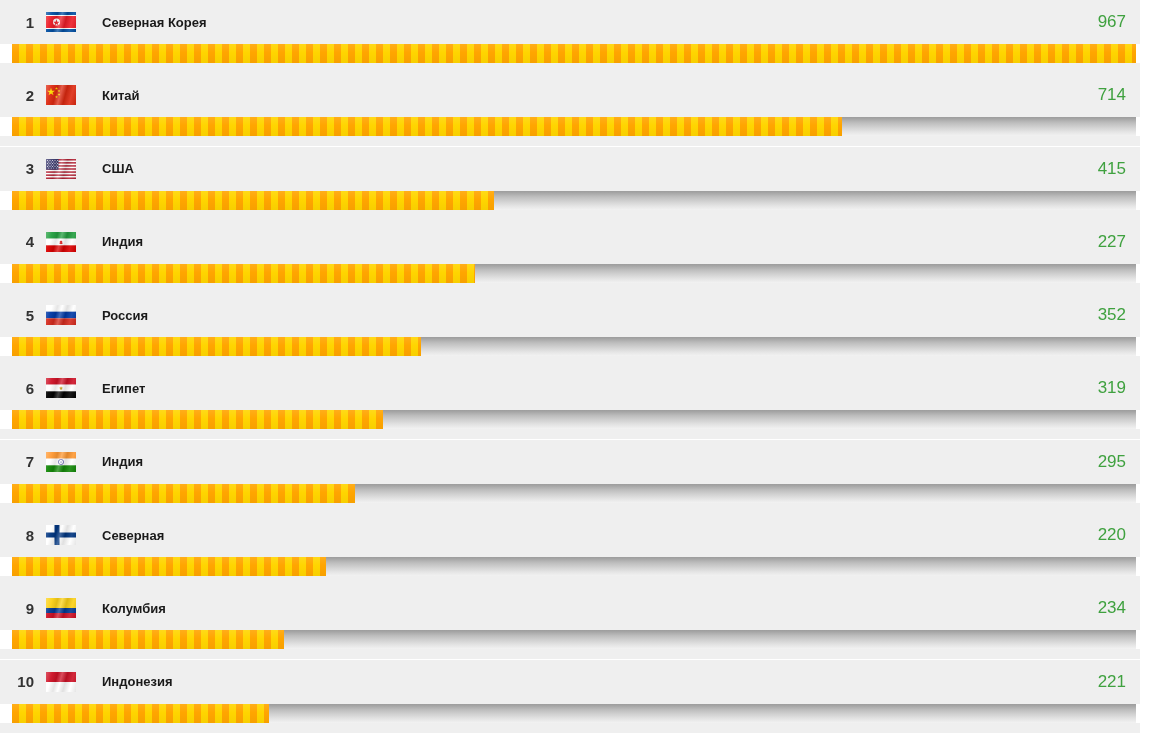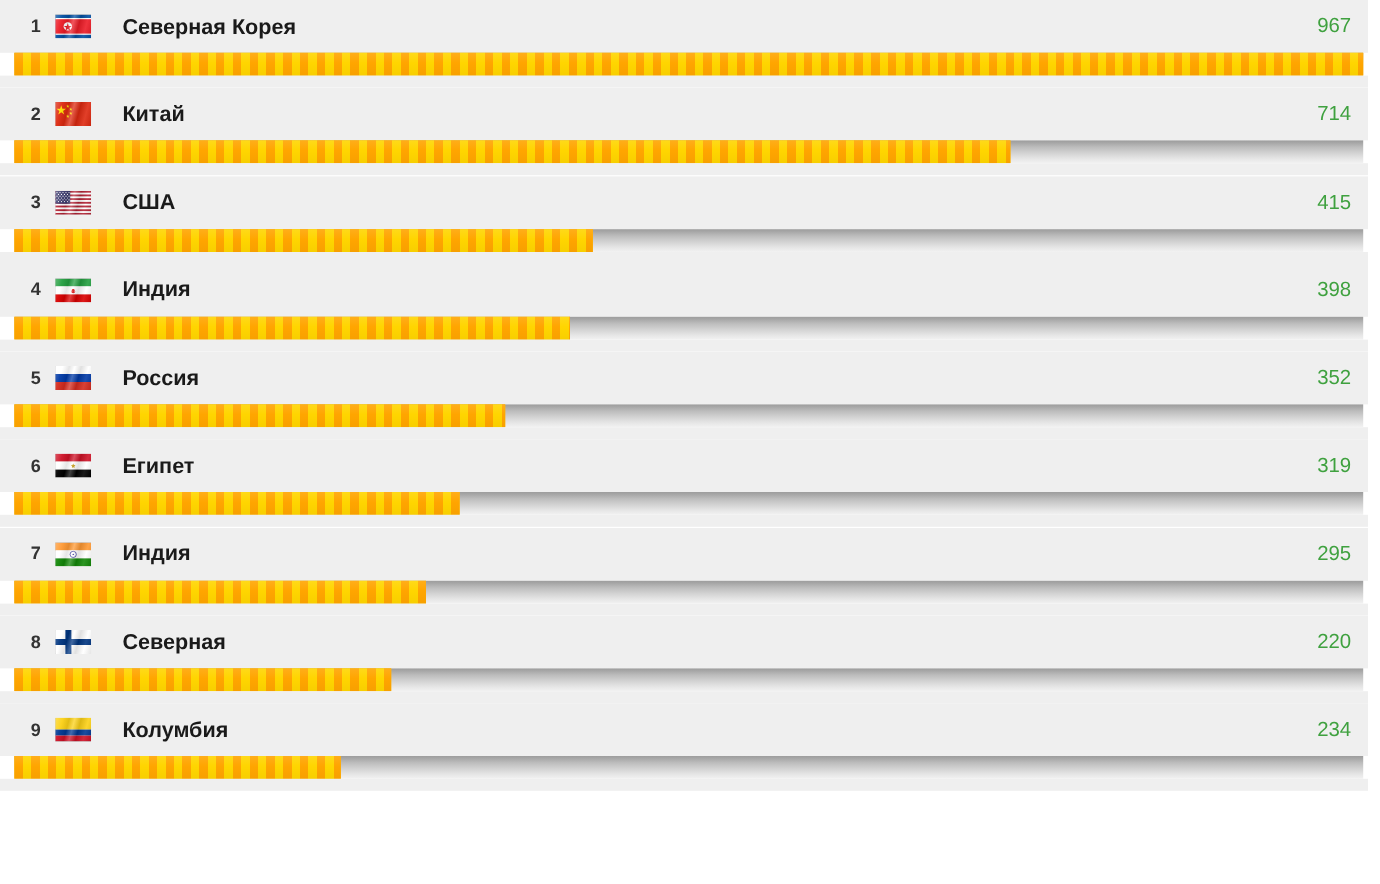--- a/index.html
+++ b/index.html
@@ -70,21 +70,21 @@
         rgba(0,0,0,0.10) 34%,
         rgba(255,255,255,0.25) 47%,
         rgba(0,0,0,0.12) 62%,
         rgba(255,255,255,0.10) 80%,
         rgba(0,0,0,0.10) 100%);
     pointer-events: none;
   }
 
   .country-name {
     margin-left: 26px;
-    font-size: 18px;
+    font-size: 13px;
     font-weight: bold;
     color: #1a1a1a;
     white-space: nowrap;
     font-family: "Liberation Sans", sans-serif;
   }
 
   .value {
     position: absolute;
     right: 14px;
     top: 50%;
@@ -269,21 +269,21 @@
       <div class="flag">
         <svg viewBox="0 0 60 40" preserveAspectRatio="none" width="100%" height="100%">
       <rect width="60" height="13.33" fill="#239f40"></rect>
       <rect y="13.33" width="60" height="13.33" fill="#fff"></rect>
       <rect y="26.66" width="60" height="13.34" fill="#da0000"></rect>
       <path d="M30 17.5c1.6 0 2.6 1.2 2.6 2.4 0 1.2-.9 2.1-2 2.1.9.5 2.2.2 2.8-.8.3 1.9-1.3 3.4-3.4 3.4s-3.7-1.5-3.4-3.4c.6 1 1.9 1.3 2.8.8-1.1 0-2-.9-2-2.1 0-1.2 1-2.4 2.6-2.4z" fill="#da0000"></path>
     </svg>
         <div class="sheen"></div>
       </div>
       <div class="country-name">Индия</div>
-      <div class="value">398</div>
+      <div class="value">227</div>
     </div>
     <div class="bar-track">
       <div class="bar-fill" style="width:41.2%">
         <div class="cap"></div>
       </div>
     </div>
     <div class="row-foot"></div>
     <div class="row-gap"></div>
   </div>
     <div class="rank-row">
@@ -392,13 +392,34 @@
       <div class="value">234</div>
     </div>
     <div class="bar-track">
       <div class="bar-fill" style="width:24.2%">
         <div class="cap"></div>
       </div>
     </div>
     <div class="row-foot"></div>
     <div class="row-gap"></div>
   </div>
+    <div class="rank-row">
+    <div class="row-head">
+      <div class="rank-num">10</div>
+      <div class="flag">
+        <svg viewBox="0 0 60 40" preserveAspectRatio="none" width="100%" height="100%">
+      <rect width="60" height="20" fill="#ce1126"></rect>
+      <rect y="20" width="60" height="20" fill="#fff"></rect>
+    </svg>
+        <div class="sheen"></div>
+      </div>
+      <div class="country-name">Индонезия</div>
+      <div class="value">221</div>
+    </div>
+    <div class="bar-track">
+      <div class="bar-fill" style="width:22.9%">
+        <div class="cap"></div>
+      </div>
+    </div>
+    <div class="row-foot"></div>
+    <div class="row-gap"></div>
+  </div>
   </div>
 
 </body></html>

